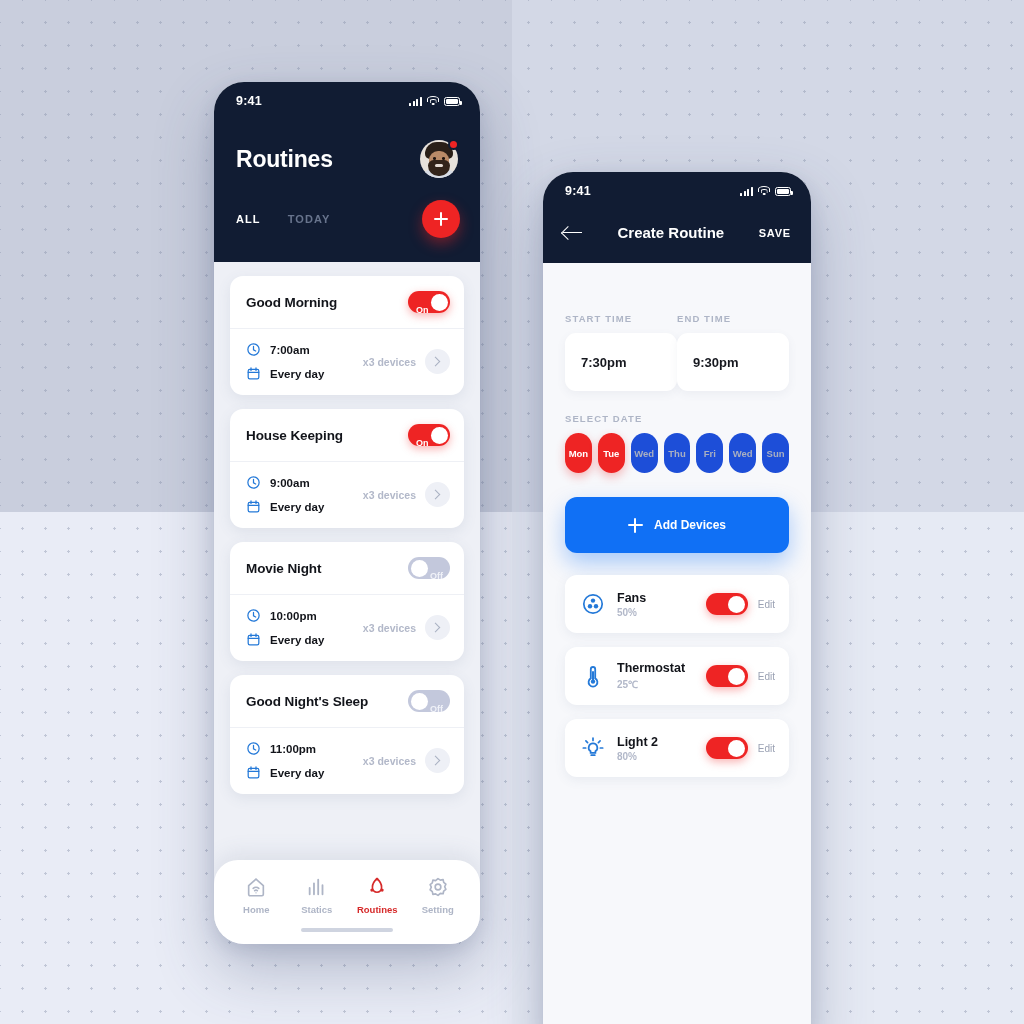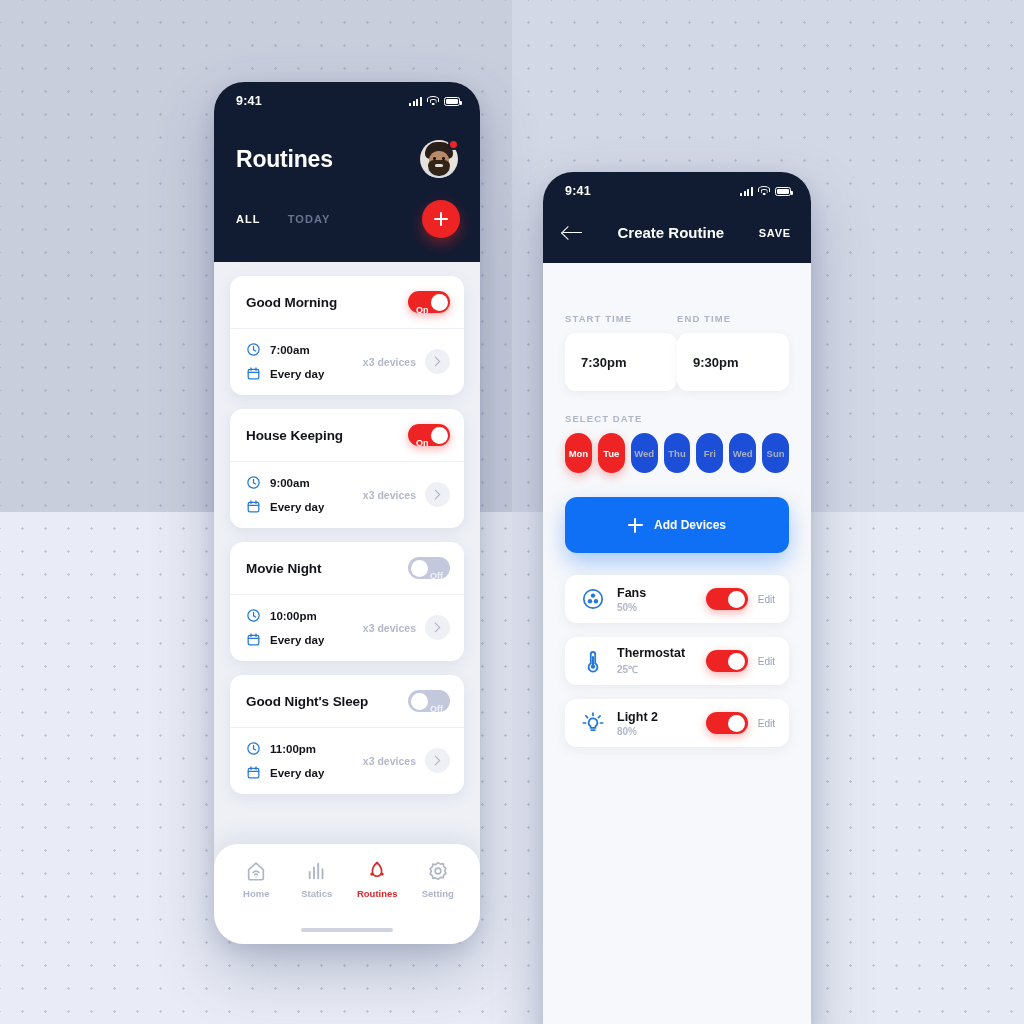--- a/index.html
+++ b/index.html
@@ -112,21 +112,21 @@
   .meta-txt { font-size:11.5px; font-weight:700; color:#12141a; }
   .ico { width:15px; height:15px; flex:none; }
   .rc-right { display:flex; align-items:center; gap:9px; }
   .rc-devices { font-size:10.5px; color:#b2b8c9; font-weight:600; }
   .chev { width:25px; height:25px; border-radius:50%; background:#eef0f6;
           display:flex; align-items:center; justify-content:center; }
   .chev::after{content:"";width:6px;height:6px;border-top:1.6px solid #a9b0c2;
                border-right:1.6px solid #a9b0c2;transform:rotate(45deg) translate(-1.5px,1.5px);}
 
   
-  .p1-nav { position:absolute; left:0; bottom:0; width:100%; height:100px;
+  .p1-nav { position:absolute; left:0; bottom:0; width:100%; height:84px;
             background:#fff; border-radius:24px 24px 30px 30px;
             box-shadow:0 -6px 22px rgba(80,95,130,.12); }
   .nav-items { display:flex; justify-content:space-around; padding:16px 12px 0 12px; }
   .nav-item { display:flex; flex-direction:column; align-items:center; gap:6px; width:56px; }
   .nav-label { font-size:9.5px; font-weight:700; color:#aeb5c6; }
   .nav-item.active .nav-label { color:#d62a2a; }
   .home-indicator { position:absolute; left:50%; transform:translateX(-50%);
                     bottom:12px; width:92px; height:4.5px; border-radius:3px; background:#cfd4e0; }
 
   
@@ -155,21 +155,21 @@
   .day.off { background:#1d4ed8; color:#a8afc1; }
   .add-btn { margin-top:24px; height:56px; border-radius:12px; background:#1070f5;
              display:flex; align-items:center; justify-content:center; gap:11px;
              color:#fff; font-size:12px; font-weight:700;
              box-shadow:0 10px 22px rgba(16,112,245,.34); }
   .plus-sm { position:relative; width:15px; height:15px; display:block; }
   .plus-sm::before,.plus-sm::after{content:"";position:absolute;background:#fff;border-radius:1px;}
   .plus-sm::before{left:6.5px;top:0;width:2px;height:15px;}
   .plus-sm::after{left:0;top:6.5px;width:15px;height:2px;}
   .dev-list { margin-top:22px; display:flex; flex-direction:column; gap:14px; }
-  .dev-row { background:#fff; border-radius:12px; height:48px; display:flex; align-items:center;
+  .dev-row { background:#fff; border-radius:12px; height:58px; display:flex; align-items:center;
              padding:0 14px 0 16px; box-shadow:0 3px 12px rgba(80,95,130,.09); }
   .dev-ico { width:24px; height:24px; flex:none; margin-right:12px; }
   .dev-txt { flex:1; display:flex; flex-direction:column; gap:2px; }
   .dev-name { font-size:12.5px; font-weight:700; color:#12141a; }
   .dev-sub { font-size:10px; font-weight:600; color:#b2b8c9; }
   .dev-right { display:flex; align-items:center; gap:10px; }
   .edit-lbl { font-size:10px; font-weight:400; color:#9aa1b3; }
 </style>
 </head>
 <body>

